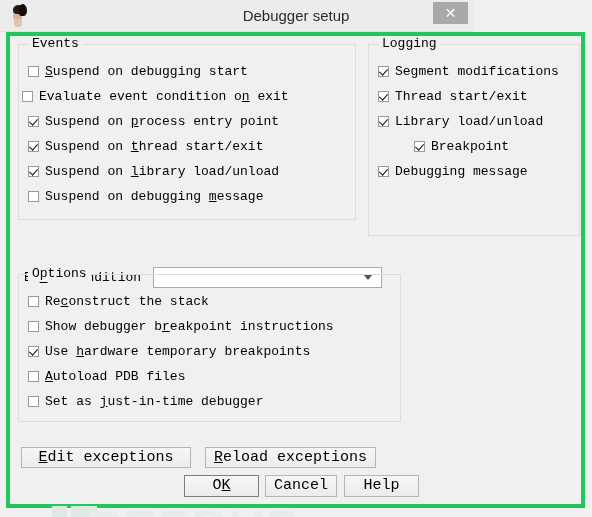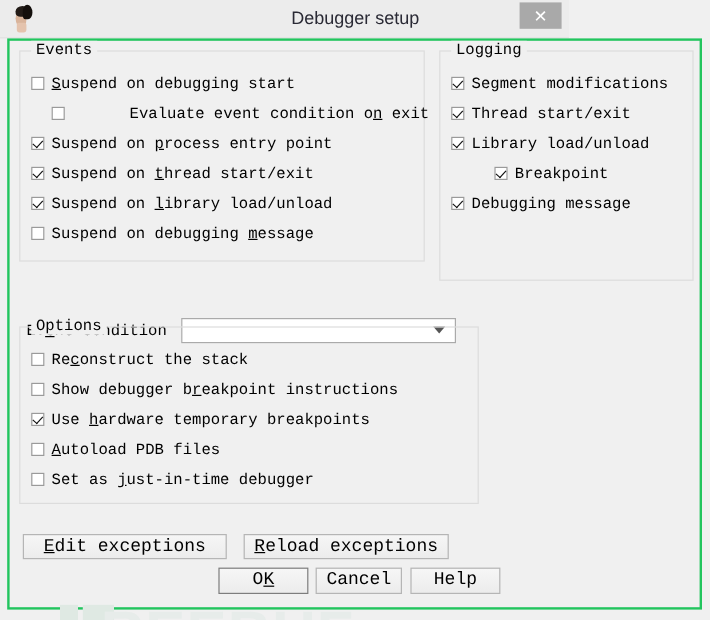--- a/index.html
+++ b/index.html
@@ -83,21 +83,21 @@
     text-align: center;
     cursor: pointer;
   }
   
   #client {
     position: absolute;
     left: 6px; top: 32px;
     width: 579px;
     height: 476px;
     background: #f0f0f0;
-    border: 2px solid #22c55e;
+    border: 4px solid #22c55e;
     box-sizing: border-box;
   }
   
   #watermark {
     position: absolute;
     left: 20px; top: 468px;
     width: 320px;
     height: 46px;
     pointer-events: none;
     z-index: 1;
@@ -243,21 +243,21 @@
       <div class="wm-text">REEBUF</div>
     </div>
 
     <div class="groupbox" id="events-group" style="left:8px; top:8px; width:338px; height:176px;">
       <div class="group-legend">Events</div>
       <div id="events-items">
           <div class="cb-row" style="left: 9px; top: 17px;">
             <span class="cb-box"></span>
             <span class="cb-label"><span class="acc">S</span>uspend on debugging start</span>
           </div>
-          <div class="cb-row" style="left: 26px; top: 42px; gap: 48px;">
+          <div class="cb-row" style="left: 3px; top: 42px;">
             <span class="cb-box"></span>
             <span class="cb-label">Evaluate event condition o<span class="acc">n</span> exit</span>
           </div>
           <div class="cb-row" style="left: 9px; top: 67px;">
             <span class="cb-box checked"></span>
             <span class="cb-label">Suspend on <span class="acc">p</span>rocess entry point</span>
           </div>
           <div class="cb-row" style="left: 9px; top: 92px;">
             <span class="cb-box checked"></span>
             <span class="cb-label">Suspend on <span class="acc">t</span>hread start/exit</span>

